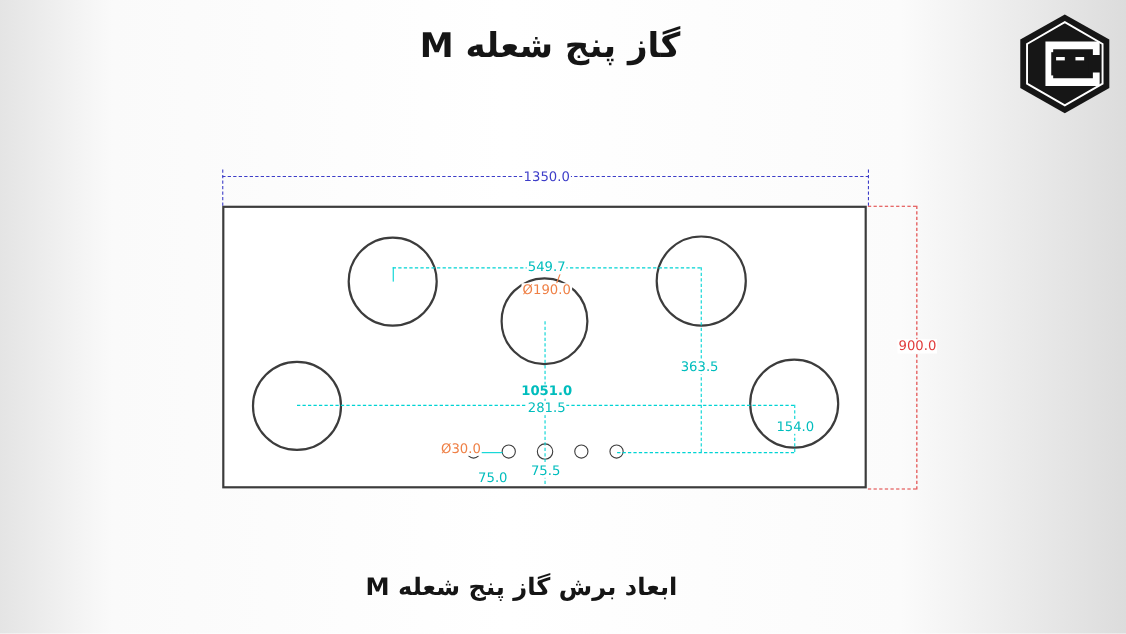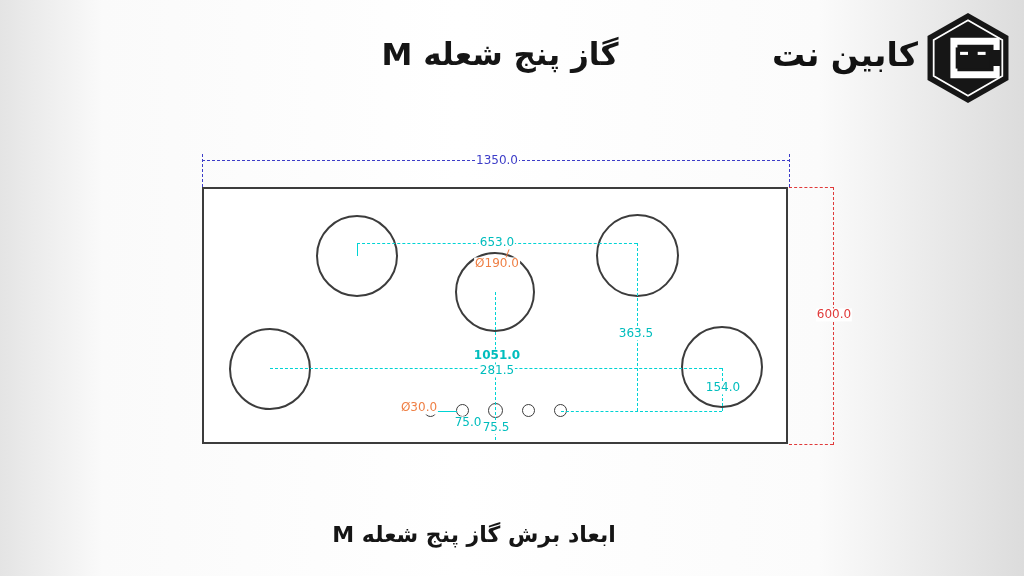--- a/index.html
+++ b/index.html
@@ -5,21 +5,21 @@
   html,body{margin:0;padding:0;}
   .stage{
     position:relative;
     width:1024px;height:576px;
     overflow:hidden;
     font-family:"DejaVu Sans", sans-serif;
     background:linear-gradient(90deg,#e4e4e4 0%,#fafafa 10%,#ffffff 45%,#fbfbfb 80%,#dcdcdc 100%);
   }
   
   .title{
-    position:absolute;top:36px;left:0;width:1000px;
+    position:absolute;top:24px;left:0;width:1000px;
     text-align:center;direction:rtl;
     font-size:31px;font-weight:bold;color:#151515;letter-spacing:0;
   }
   .logo{
     position:absolute;top:12px;right:12px;
     display:flex;align-items:center;gap:6px;
   }
   .logo-text{
     font-size:33px;font-weight:bold;color:#121212;direction:rtl;
     padding-bottom:8px;
@@ -67,21 +67,20 @@
   .t-orange{color:#ef8046;}
 </style>
 </head>
 <body>
 
 <div class="stage">
 
   <div class="title">گاز پنج شعله M</div>
 
   <div class="logo">
-    <span class="logo-text">کابین نت</span>
     <svg class="logo-mark" viewBox="0 0 100 104">
       <polygon points="50,1 96,27 96,77 50,103 4,77 4,27" fill="#161616"></polygon>
       <polygon points="50,9 89,31.5 89,72.5 50,95 11,72.5 11,31.5" fill="none" stroke="#ffffff" stroke-width="2"></polygon>
       <path d="M86 29 H30 V75 H86 V61 H79 V67 H38 V37 H79 V43 H86 Z" fill="#ffffff"></path>
       <rect x="36" y="40" width="38" height="24" fill="#161616"></rect>
       <rect x="41" y="45" width="9" height="3.5" fill="#ffffff"></rect>
       <rect x="61" y="45" width="9" height="3.5" fill="#ffffff"></rect>
     </svg>
   </div>
 
@@ -114,27 +113,27 @@
     <div class="vline c-cyan" style="left:637px;top:243px;height:168px;"></div>
     <div class="vline c-cyan" style="left:495px;top:292px;height:148px;"></div>
     <div class="hline c-cyan" style="left:270px;top:368px;width:452px;"></div>
     <div class="vline c-cyan" style="left:722px;top:368px;height:43px;"></div>
     <div class="hline c-cyan" style="left:561px;top:411px;width:161px;"></div>
     <div class="hline c-cyan solid" style="left:436px;top:411px;width:21px;"></div>
 
     <div class="leader"></div>
 
     <div class="dim t-blue" style="left:497px;top:161px;">1350.0</div>
-    <div class="dim t-red" style="left:834px;top:315px;">600.0</div>
-    <div class="dim t-cyan" style="left:497px;top:243px;">653.0</div>
+    <div class="dim t-red" style="left:834px;top:315px;">900.0</div>
+    <div class="dim t-cyan" style="left:497px;top:243px;">549.7</div>
     <div class="dim t-orange" style="left:497px;top:264px;">Ø190.0</div>
     <div class="dim t-cyan" style="left:636px;top:334px;">363.5</div>
     <div class="dim t-cyan" style="left:497px;top:331px;margin-top:40px;">281.5</div>
     <div class="dim t-cyan" style="left:497px;top:356px;font-weight:bold;">1051.0</div>
     <div class="dim t-cyan" style="left:723px;top:388px;">154.0</div>
     <div class="dim t-orange" style="left:419px;top:408px;">Ø30.0</div>
-    <div class="dim t-cyan" style="left:448px;top:423px;margin-left:20px;">75.0</div>
+    <div class="dim t-cyan" style="left:448px;top:435px;">75.0</div>
     <div class="dim t-cyan" style="left:496px;top:428px;">75.5</div>
   </div>
 
   <div class="caption">ابعاد برش گاز پنج شعله M</div>
 
 </div>
 
 </body></html>

